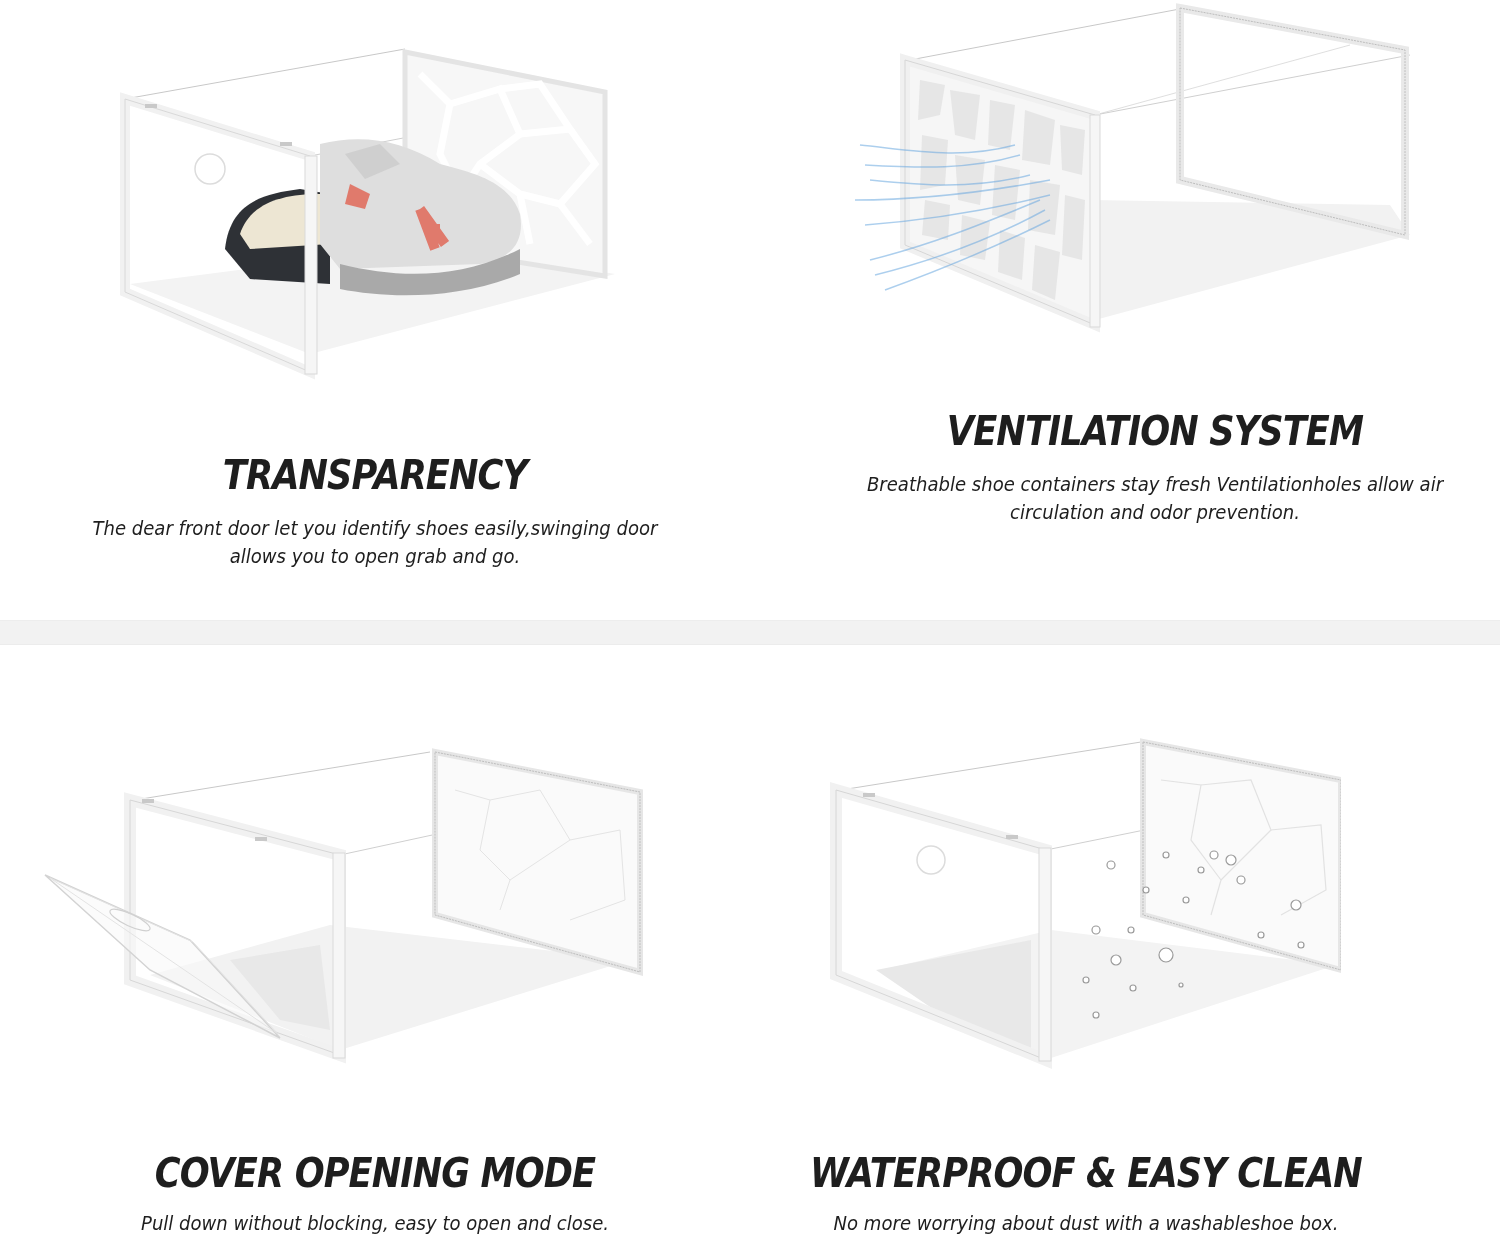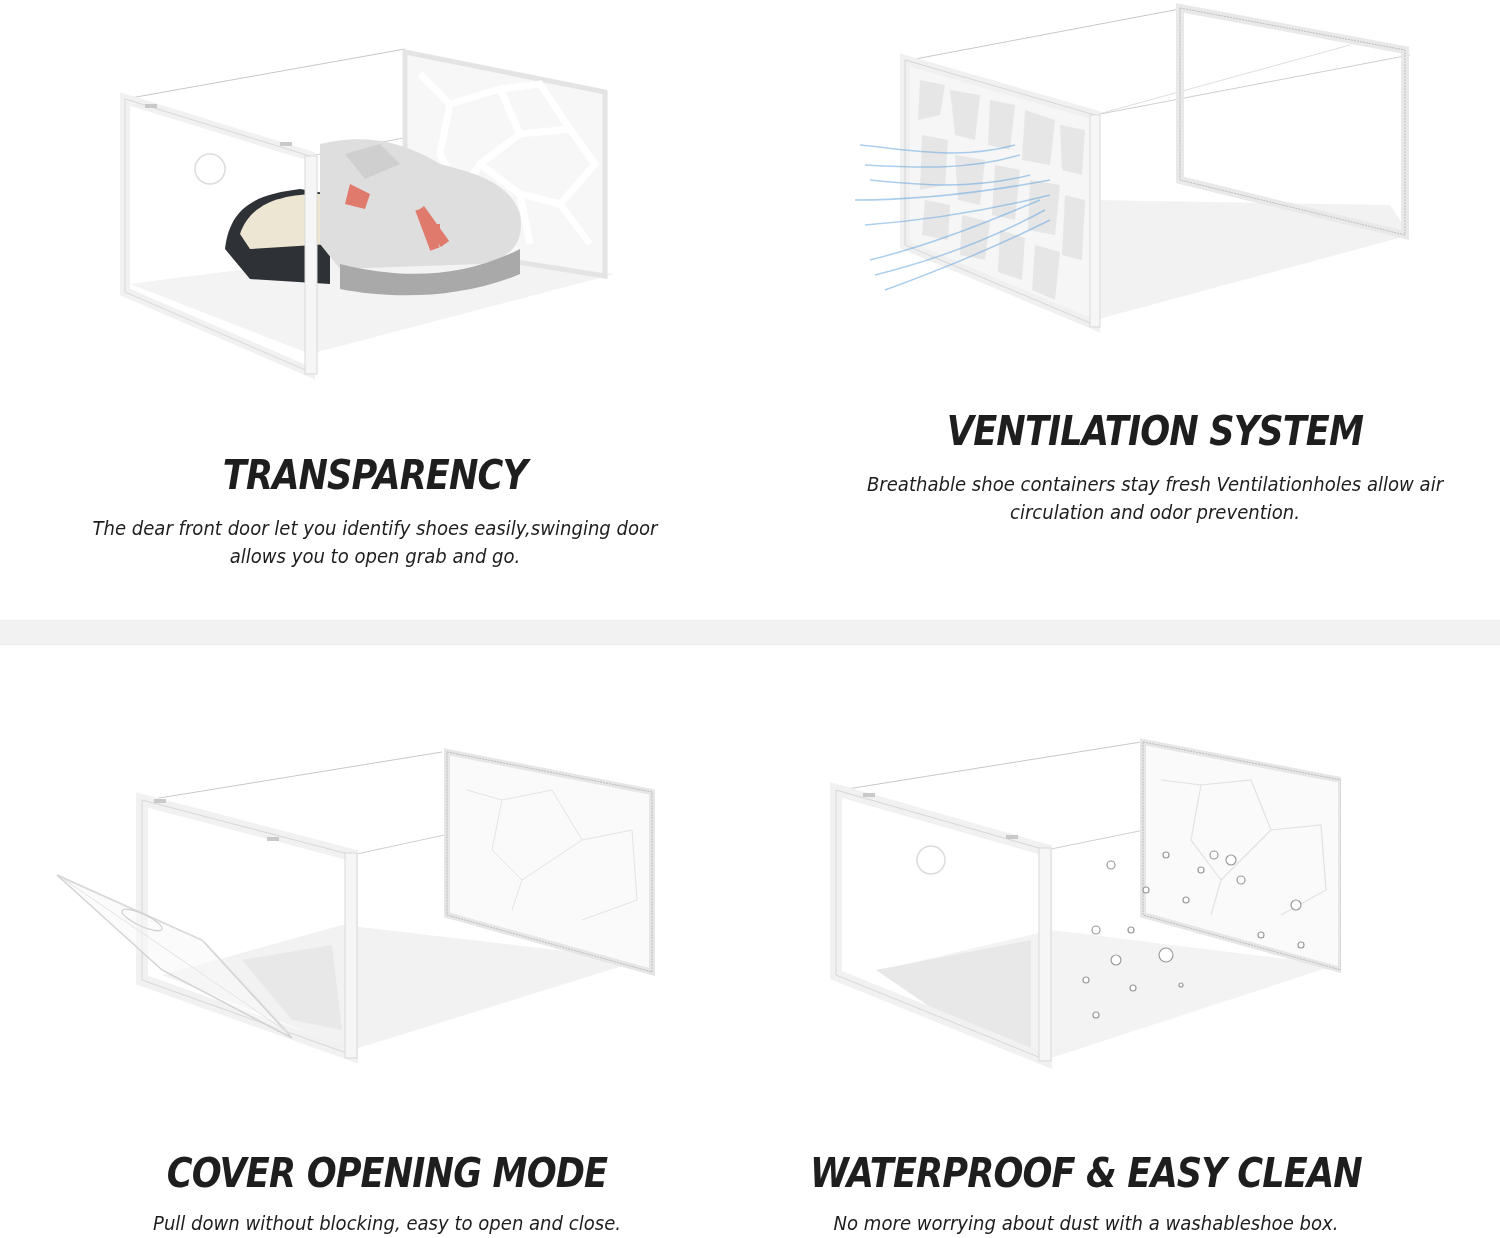--- a/index.html
+++ b/index.html
@@ -103,21 +103,21 @@
   </svg>
   <div class="title" style="top:408px;">VENTILATION SYSTEM</div>
   <div class="desc" style="top:470px;">
     <div>Breathable shoe containers stay fresh Ventilationholes allow air</div>
     <div>circulation and odor prevention.</div>
   </div>
 </div>
 
 <div class="separator"></div>
 
-<div class="panel" style="left:12px;top:643px;width:750px;height:595px;">
+<div class="panel" style="left:0;top:643px;width:750px;height:595px;">
   <svg class="illus" style="left:30px;top:87px;" width="620" height="360" viewBox="0 0 620 360">
     <line x1="105" y1="70" x2="400" y2="22" stroke="#c8c8c8" stroke-width="1"></line>
     <line x1="310" y1="125" x2="610" y2="60" stroke="#cfcfcf" stroke-width="1"></line>
 
     <polygon points="120,245 300,195 600,230 310,320" fill="#f2f2f2"></polygon>
     <polygon points="200,230 290,215 300,300 250,290" fill="#e8e8e8"></polygon>
 
     <polygon points="405,22 610,62 610,242 405,185" fill="#fafafa" stroke="#e6e6e6" stroke-width="6"></polygon>
     <polygon points="405,22 610,62 610,242 405,185" fill="none" stroke="#bdbdbd" stroke-width="1" stroke-dasharray="2,1"></polygon>
     <g stroke="#e4e4e4" stroke-width="1" fill="none">

